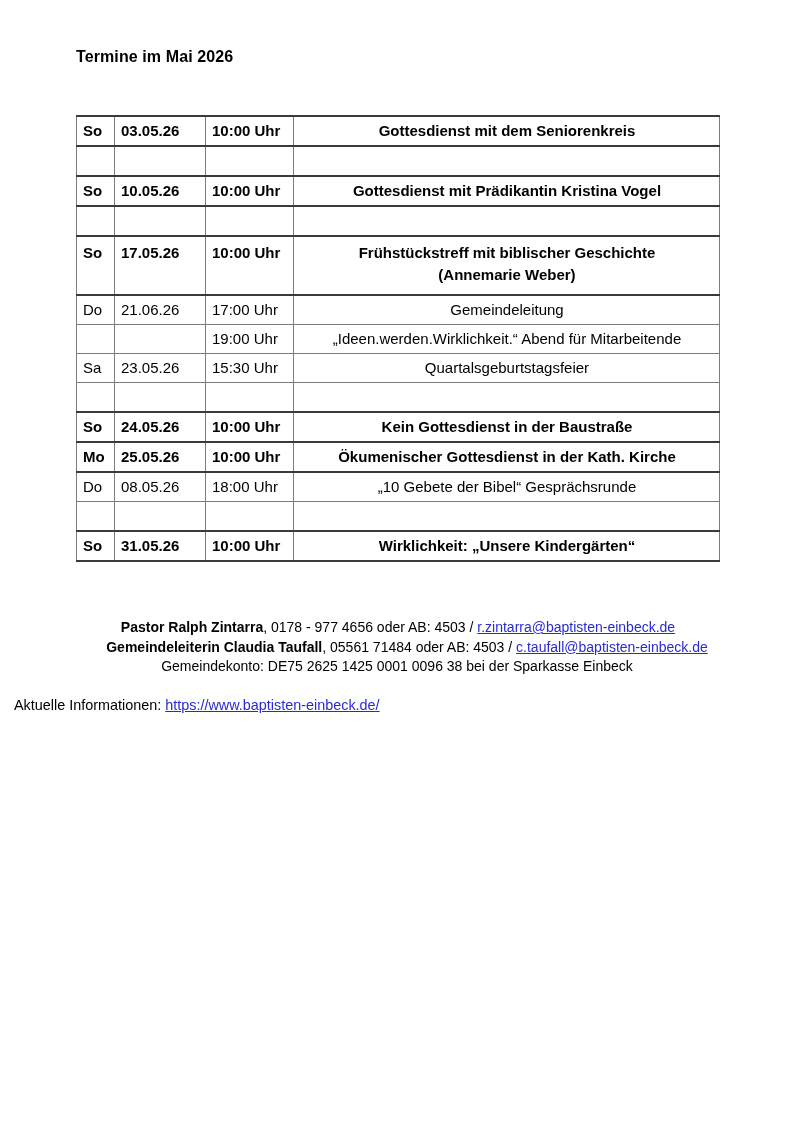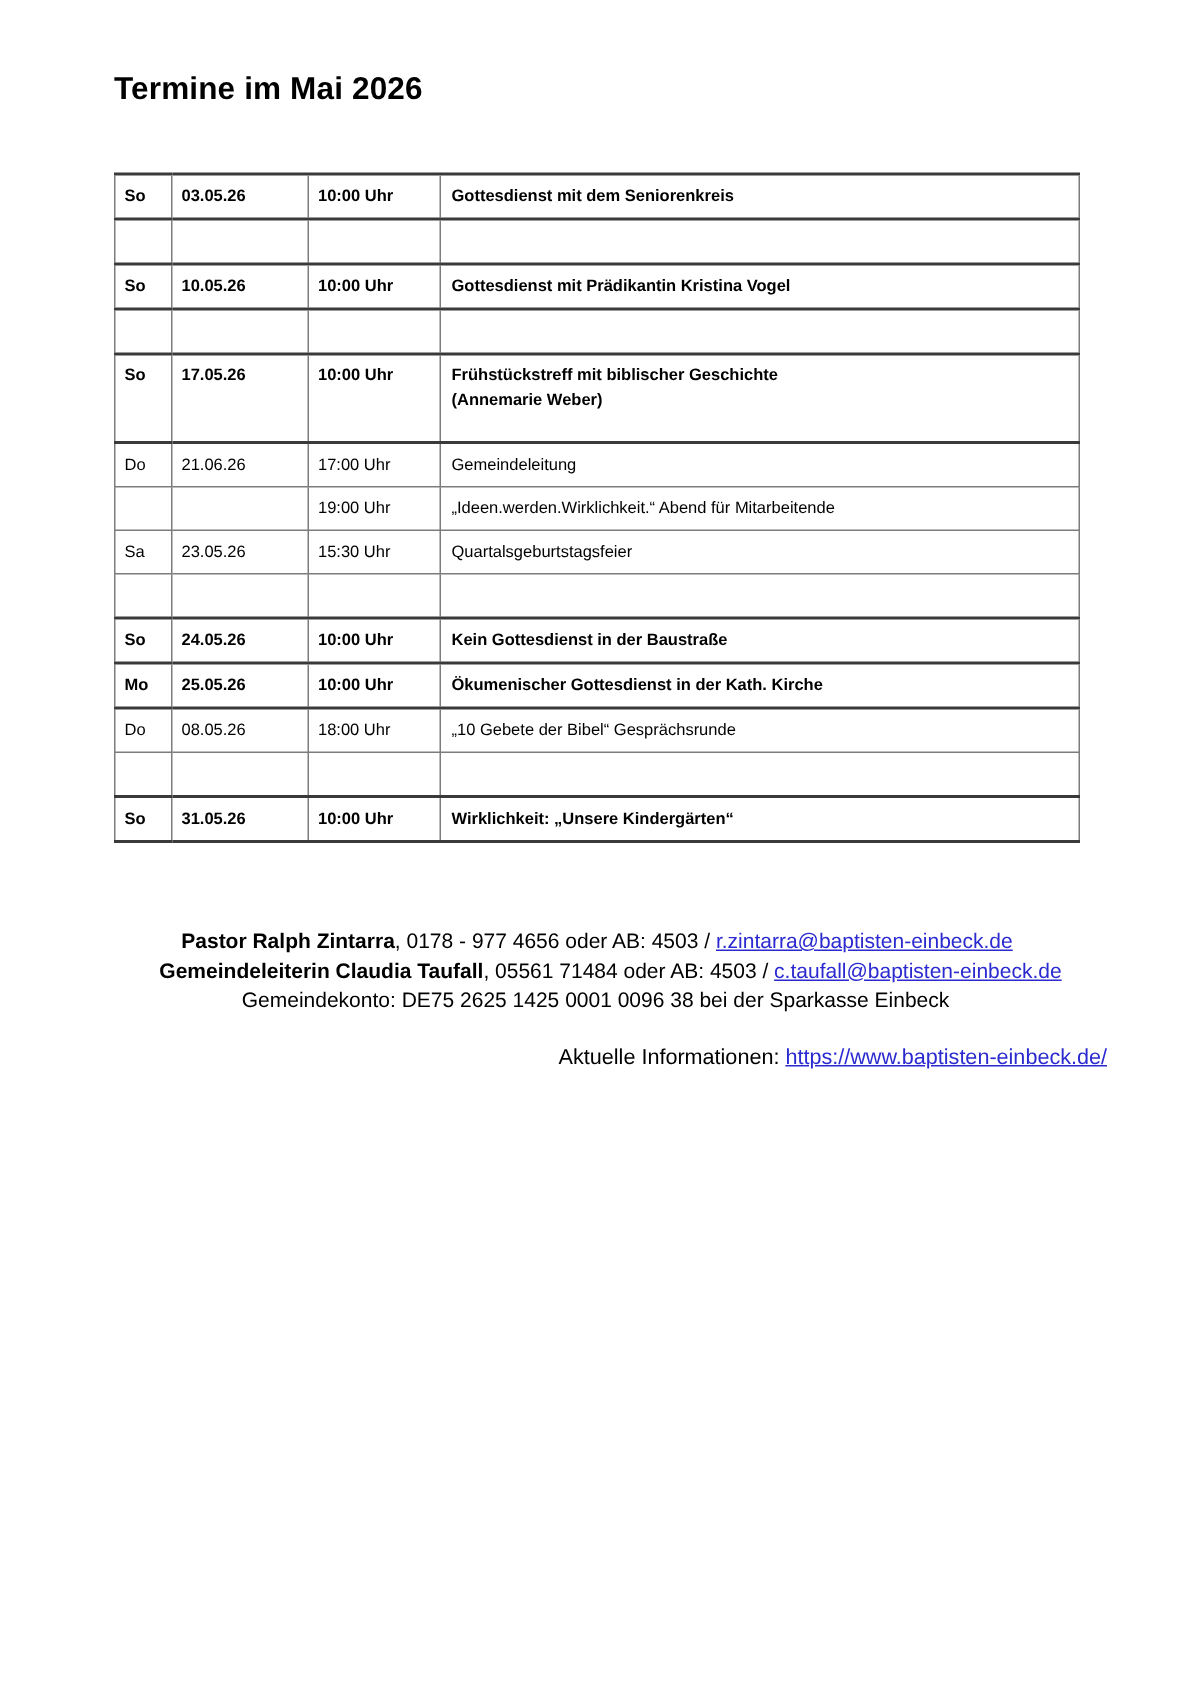--- a/index.html
+++ b/index.html
@@ -21,37 +21,37 @@
     left: 0;
     top: 0;
     width: 794px;
     height: 1123px;
   }
   
   .doc-title {
     position: absolute;
     left: 76px;
     top: 48px;
-    font-size: 21px;
+    font-size: 16px;
     font-weight: bold;
     letter-spacing: 0.1px;
     white-space: nowrap;
   }
   
   .schedule-wrap {
     position: absolute;
     left: 76px;
     top: 115px;
     width: 643px;
   }
   table.schedule {
     width: 643px;
     border-collapse: collapse;
     table-layout: fixed;
-    font-size: 11px;
+    font-size: 15px;
   }
   table.schedule col.c-day  { width: 38px; }
   table.schedule col.c-date { width: 91px; }
   table.schedule col.c-time { width: 88px; }
   table.schedule col.c-desc { width: 426px; }
 
   table.schedule td {
     border: 1px solid #7c7c7c;
     padding: 0 6px;
     vertical-align: middle;
@@ -76,21 +76,21 @@
     height: 51px;
     vertical-align: top;
     padding-top: 6px;
   }
   tr.row-tall td.desc {
     white-space: normal;
   }
   tr.row-spacer td {
     height: 28px;
   }
-  .desc-line { display: block; }
+  .desc-line { display: block; text-align: center; }
   .desc-line + .desc-line { margin-top: 2px; }
 
   
   .contacts {
     position: absolute;
     left: 0;
     top: 618px;
     width: 794px;
     font-size: 14px;
     line-height: 19.5px;
@@ -104,21 +104,21 @@
   .contacts b { font-weight: bold; }
   a.maillink, a.weblink {
     color: #2a2ad0;
     text-decoration: underline;
   }
   .info-line {
     position: absolute;
     left: 0;
     top: 697px;
     width: 738px;
-    text-align: right;
+    text-align: left;
     font-size: 14.4px;
     white-space: nowrap;
     padding-left: 14px;
     box-sizing: border-box;
   }
   .info-line .lbl { color: #000; }
   .info-line a.weblink {
     font-size: 14.4px;
   }
 </style>

